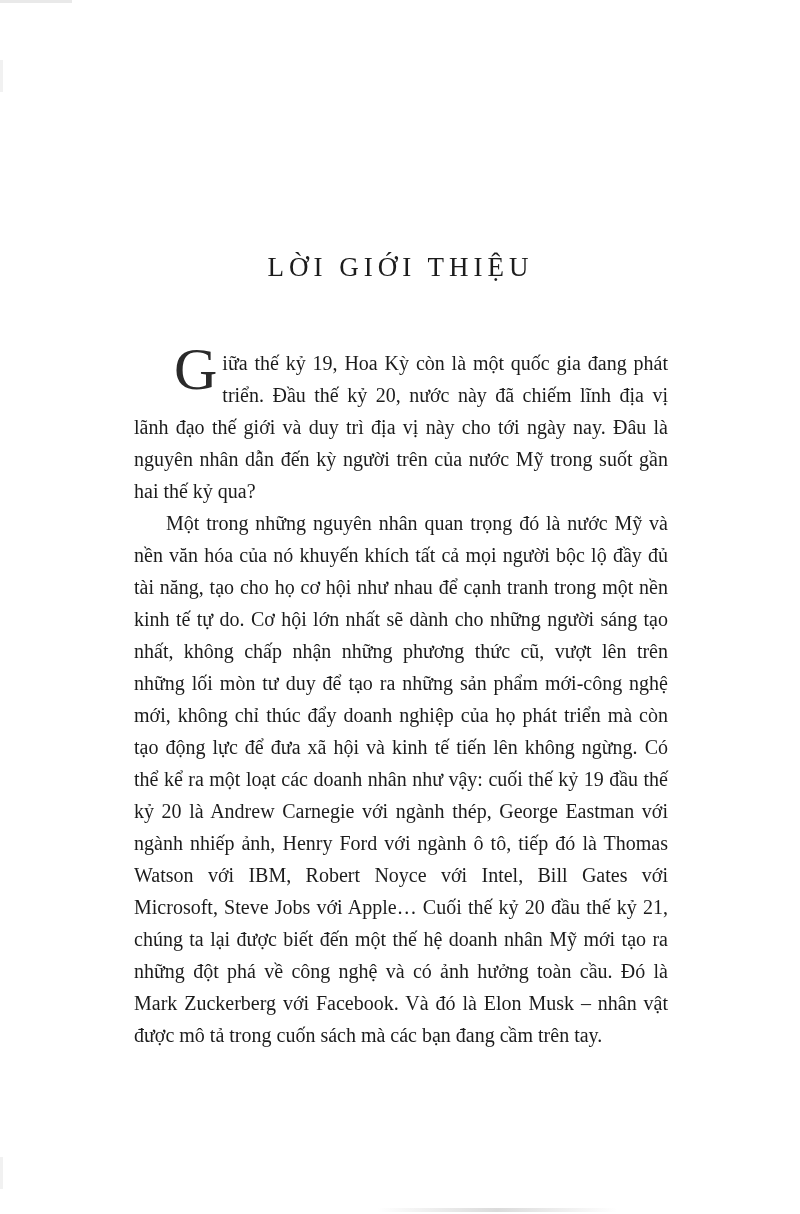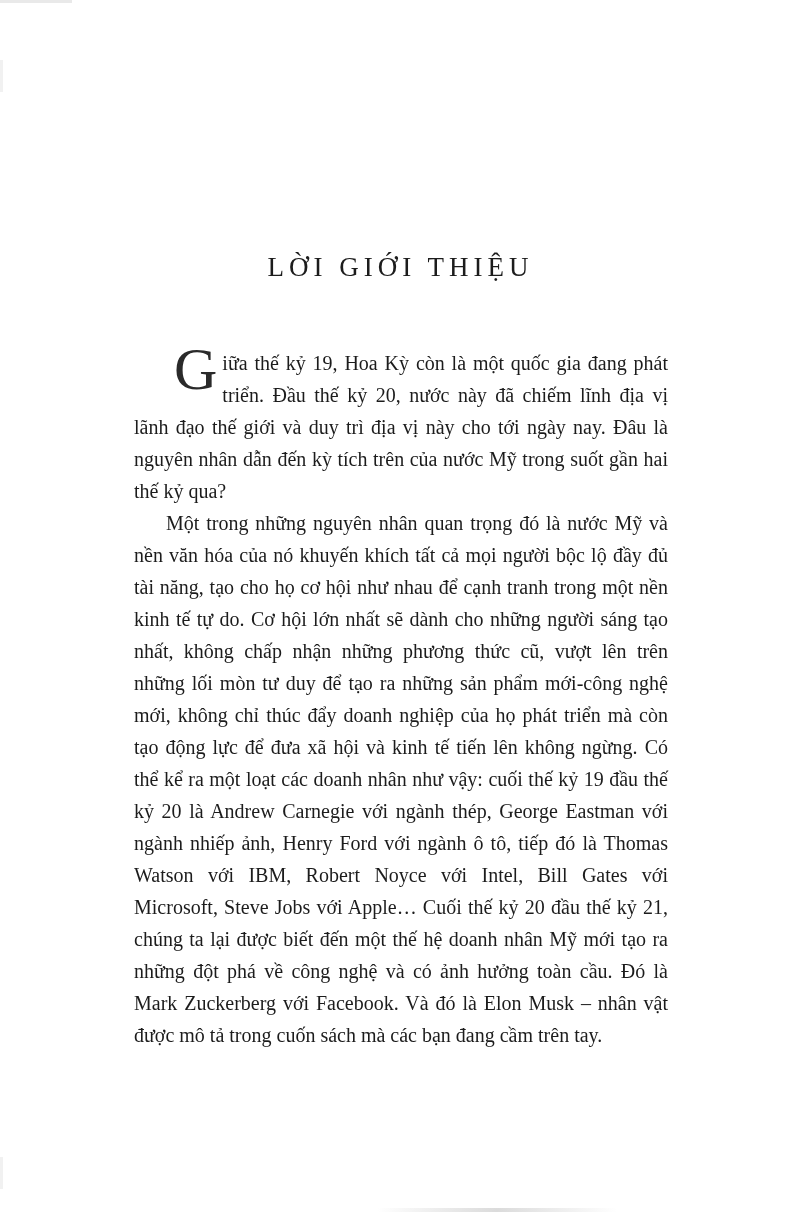--- a/index.html
+++ b/index.html
@@ -92,19 +92,19 @@
 
   <div class="artifact artifact-top-left"></div>
   <div class="artifact artifact-left-edge-upper"></div>
   <div class="artifact artifact-left-edge-lower"></div>
   <div class="artifact artifact-bottom-shadow"></div>
 
   <h1 class="chapter-title">LỜI GIỚI THIỆU</h1>
 
   <div class="body-text">
 
-    <p class="para"><span class="drop-cap">G</span><span>iữa thế kỷ 19, Hoa Kỳ còn là một quốc gia đang phát triển. Đầu thế kỷ 20, nước này đã chiếm lĩnh địa vị lãnh đạo thế giới và duy trì địa vị này cho tới ngày nay. Đâu là nguyên nhân dẫn đến kỳ tích trên của nước Mỹ trong suốt gần hai thế kỷ qua?</span></p>
+    <p class="para"><span class="drop-cap">G</span><span>iữa thế kỷ 19, Hoa Kỳ còn là một quốc gia đang phát triển. Đầu thế kỷ 20, nước này đã chiếm lĩnh địa vị lãnh đạo thế giới và duy trì địa vị này cho tới ngày nay. Đâu là nguyên nhân dẫn đến kỳ người trên của nước Mỹ trong suốt gần hai thế kỷ qua?</span></p>
 
     <p class="para indented">Một trong những nguyên nhân quan trọng đó là nước Mỹ và nền văn hóa của nó khuyến khích tất cả mọi người bộc lộ đầy đủ tài năng, tạo cho họ cơ hội như nhau để cạnh tranh trong một nền kinh tế tự do. Cơ hội lớn nhất sẽ dành cho những người sáng tạo nhất, không chấp nhận những phương thức cũ, vượt lên trên những lối mòn tư duy để tạo ra những sản phẩm mới-công nghệ mới, không chỉ thúc đẩy doanh nghiệp của họ phát triển mà còn tạo động lực để đưa xã hội và kinh tế tiến lên không ngừng. Có thể kể ra một loạt các doanh nhân như vậy: cuối thế kỷ 19 đầu thế kỷ 20 là Andrew Carnegie với ngành thép, George Eastman với ngành nhiếp ảnh, Henry Ford với ngành ô tô, tiếp đó là Thomas Watson với IBM, Robert Noyce với Intel, Bill Gates với Microsoft, Steve Jobs với Apple… Cuối thế kỷ 20 đầu thế kỷ 21, chúng ta lại được biết đến một thế hệ doanh nhân Mỹ mới tạo ra những đột phá về công nghệ và có ảnh hưởng toàn cầu. Đó là Mark Zuckerberg với Facebook. Và đó là Elon Musk – nhân vật được mô tả trong cuốn sách mà các bạn đang cầm trên tay.</p>
 
   </div>
 
 </div>
 
 </body></html>

